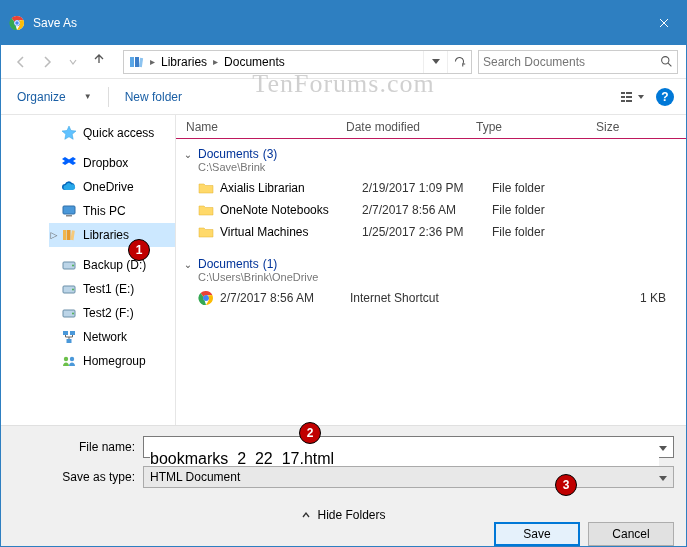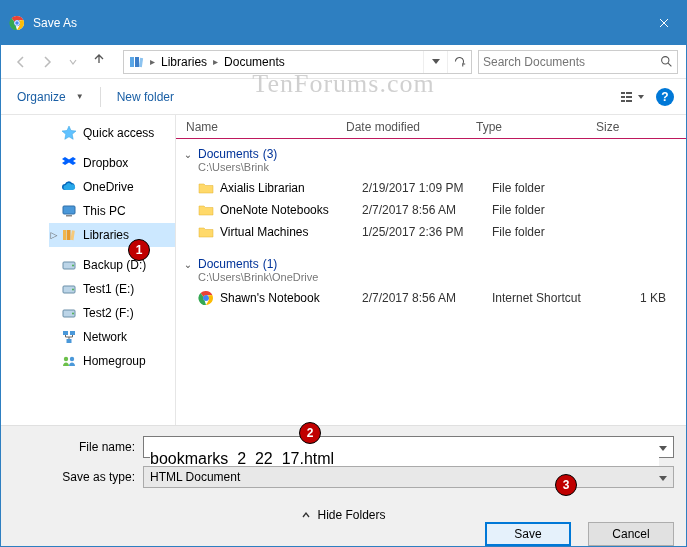--- a/index.html
+++ b/index.html
@@ -17,21 +17,21 @@
 .addr-folder-icon { width: 16px; height: 16px; margin: 0 4px; }
 .addr-part { padding: 0 4px; color: #000; }
 .addr-sep { color: #666; padding: 0 2px; font-size: 10px; }
 .addr-refresh { width: 24px; display: flex; align-items: center; justify-content: center; color: #555; border-left: 1px solid #eee; height: 100%; }
 .search-box { width: 200px; height: 24px; border: 1px solid #ccc; display: flex; align-items: center; padding: 0 4px; }
 .search-box input { border: none; outline: none; flex: 1; font-size: 12px; color: #777; background: transparent; }
 .search-icon { color: #555; }
 
 .toolbar { height: 36px; display: flex; align-items: center; padding: 0 12px; border-bottom: 1px solid #e6e6e6; }
 .tb-left { display: flex; align-items: center; gap: 4px; color: #1a5fa5; }
-.tb-item { color: #1a5fa5; padding: 4px 4px; display: flex; align-items: center; gap: 10px; text-align: center; }
+.tb-item { color: #1a5fa5; padding: 4px 4px; display: flex; align-items: center; gap: 18px; text-align: center; }
 .tb-sep { width: 1px; height: 20px; background: #ddd; margin: 0 8px; }
 .tb-right { margin-left: auto; display: flex; align-items: center; gap: 8px; }
 .view-btn { display: flex; align-items: center; color: #555; padding: 2px; }
 .help-btn { width: 18px; height: 18px; border-radius: 50%; background: #0078d7; color: #fff; display: flex; align-items: center; justify-content: center; font-weight: bold; font-size: 12px; }
 
 .body-area { display: flex; height: 310px; position: relative; }
 .sidebar { width: 175px; border-right: 1px solid #e6e6e6; padding: 6px 0; overflow: hidden; }
 .sb-item { display: flex; align-items: center; height: 24px; padding: 0 0 0 12px; gap: 6px; position: relative; margin-left: 48px; }
 .sb-item .ic { width: 16px; height: 16px; display: flex; align-items: center; justify-content: center; }
 .sb-item.selected { background: #cce8ff; }
@@ -59,21 +59,21 @@
 
 .footer { border-top: 1px solid #e0e0e0; background: #f0f0f0; padding: 10px 12px 10px 12px; position: relative; }
 .foot-row { display: flex; align-items: center; margin-bottom: 8px; }
 .foot-label { width: 130px; text-align: right; padding-right: 8px; }
 .foot-input { flex: 1; height: 22px; border: 1px solid #7a7a7a; background: #fff; padding: 0 6px; display: flex; align-items: center; }
 .foot-input input { border: none; outline: none; flex: 1; font-size: 16px; margin-top: 24px; }
 .foot-combo { flex: 1; height: 22px; border: 1px solid #aaa; background: #e8e8e8; padding: 0 6px; display: flex; align-items: center; justify-content: space-between; }
 .dropdown-caret::after { content: ""; border-left: 4px solid transparent; border-right: 4px solid transparent; border-top: 5px solid #555; display: inline-block; }
 .foot-bottom { display: flex; align-items: center; margin-top: 20px; flex-direction: column; }
 .hide-folders { display: flex; align-items: center; gap: 6px; }
-.foot-buttons { margin-left: auto; display: flex; gap: 17px; }
+.foot-buttons { margin-left: auto; display: flex; gap: 8px; }
 .btn { width: 86px; height: 24px; border: 1px solid #adadad; background: #e1e1e1; display: flex; align-items: center; justify-content: center; }
 .btn.primary { border: 2px solid #0078d7; background: #e5f1fb; }
 
 .watermark { position: absolute; top: 68px; left: 0; right: 0; text-align: center; font-family: Georgia, serif; font-size: 26px; color: rgba(120,120,120,0.35); pointer-events: none; letter-spacing: 1px; text-shadow: 0 1px 0 rgba(255,255,255,0.6); }
 
 .callout { position: absolute; width: 22px; height: 22px; border-radius: 50%; background: #c00000; border: 1px solid #000; color: #fff; display: flex; align-items: center; justify-content: center; font-weight: bold; font-size: 12px; z-index: 50; }
 .callout.c1 { top: 238px; left: 127px; }
 .callout.c2 { top: 421px; left: 298px; }
 .callout.c3 { top: 473px; left: 554px; }
 
@@ -286,21 +286,21 @@
       <div class="col-date">Date modified</div>
       <div class="col-type">Type</div>
       <div class="col-size">Size</div>
     </div>
     <div class="list-body" id="listbody">
         <div class="group-head">
           <span class="chev">⌄</span>
           <span class="group-title">Documents </span>
           <span class="group-count">(3)</span>
         </div>
-        <div class="group-path">C:\Users\Brink</div>
+        <div class="group-path">C:\Save\Brink</div>
         <div class="row">
           <span class="ic">
             <svg width="16" height="16" viewBox="0 0 16 16">
               <path d="M1 4h5l1.5 1.5H15V13H1z" fill="#ffd96a" stroke="#e0b030" stroke-width=".5"></path>
             </svg>
           </span>
           <span class="rn">Axialis Librarian</span>
           <span class="rd">2/19/2017 1:09 PM</span>
           <span class="rt">File folder</span>
           <span class="rs"></span>
@@ -337,21 +337,20 @@
         <div class="row">
           <span class="ic">
             <svg width="16" height="16" viewBox="0 0 16 16">
               <circle cx="8" cy="8" r="7" fill="#fff"></circle>
               <circle cx="8" cy="8" r="3" fill="#4285f4"></circle>
               <path d="M8 1a7 7 0 016.3 4H8a3 3 0 00-2.7 1.7L2.6 3A7 7 0 018 1z" fill="#ea4335"></path>
               <path d="M14.3 5A7 7 0 018 15l2.7-4.7A3 3 0 0011 8c0-1.1-.6-2.1-1.4-2.6z" fill="#fbbc05"></path>
               <path d="M2.6 3l2.7 3.7A3 3 0 005 8c0 1.2.7 2.2 1.7 2.7L8 15A7 7 0 012.6 3z" fill="#34a853"></path>
             </svg>
           </span>
-          <span class="rn">Shawn's Notebook</span>
           <span class="rd">2/7/2017 8:56 AM</span>
           <span class="rt">Internet Shortcut</span>
           <span class="rs">1 KB</span>
         </div>
         <div style="height: 10px;"></div>
       </div>
   </div>
 </div>
 
 <div class="footer">

